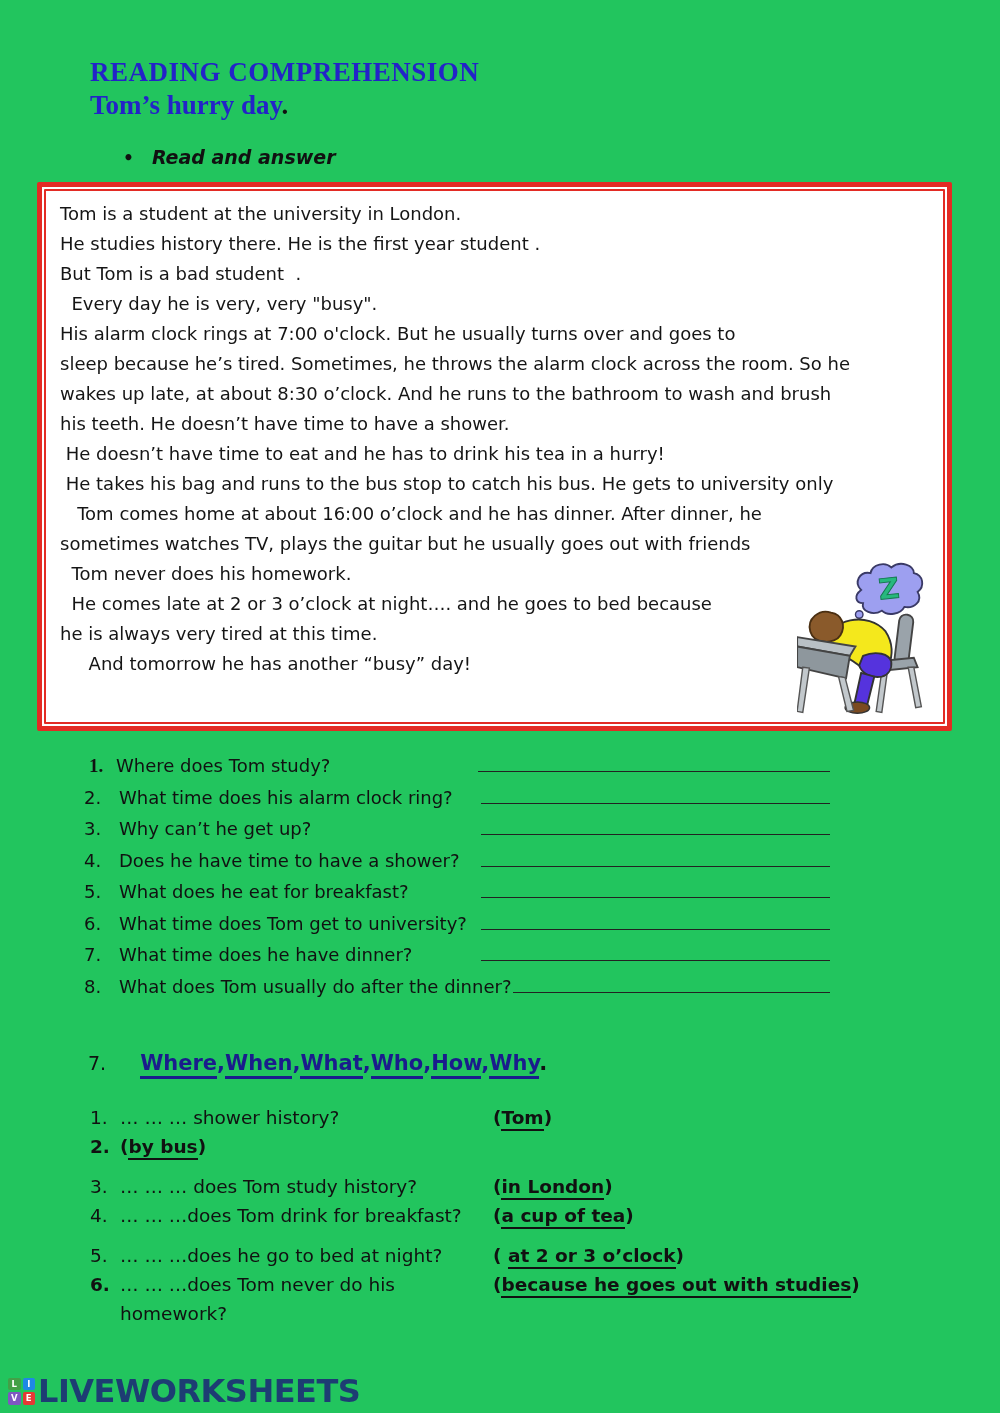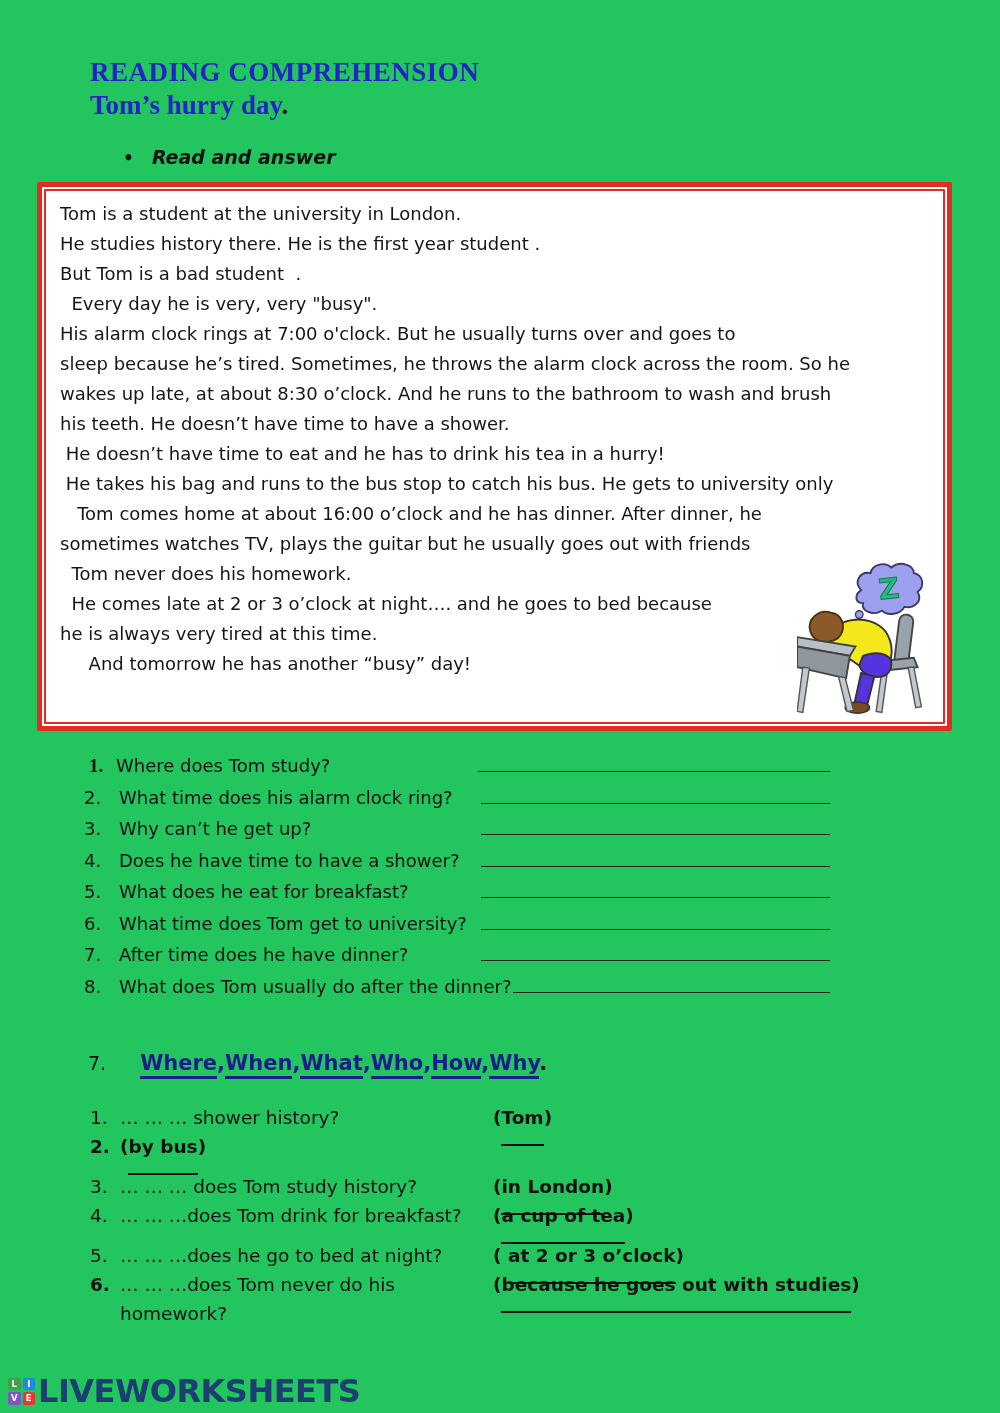--- a/index.html
+++ b/index.html
@@ -57,21 +57,21 @@
   .s7words .word{border-bottom:3px solid #1a1c8c;padding-bottom:1px;}
   .s7words .sep{color:#1a1c8c;}
   .s7words .sep.endsep{color:#111;}
   .s7items{margin:28px 0 0 90px;}
   .irow{display:flex;align-items:baseline;font-size:18.5px;line-height:29px;}
   .irow:nth-child(3),.irow:nth-child(5){margin-top:11px;}
   .inum{flex:0 0 30px;}
   .inum.bold{font-weight:bold;}
   .iq{flex:0 0 373px;}
   .ians{font-weight:bold;white-space:pre;}
-  .ansu{border-bottom:2.2px solid #111;padding-bottom:16px;}
+  .ansu{border-bottom:2.2px solid #111;padding-bottom:1px;}
   
   .footer{position:absolute;left:8px;top:1372px;display:flex;align-items:center;}
   .logo-grid{width:27px;height:27px;display:flex;flex-wrap:wrap;align-content:space-between;justify-content:space-between;margin-right:3px;}
   .sq{
     width:12.5px;height:12.5px;border-radius:2px;
     color:#fff;font-size:8.5px;font-weight:bold;line-height:12.5px;text-align:center;
     display:inline-block;
   }
   .brand{
     font-size:32px;font-weight:bold;color:#1d3d73;letter-spacing:-0.5px;
@@ -167,21 +167,21 @@
       <span class="qtext">What does he eat for breakfast?</span>
       <span class="qline"></span>
     </div>
       <div class="qrow">
       <span class="qnum">6.</span>
       <span class="qtext">What time does Tom get to university?</span>
       <span class="qline"></span>
     </div>
       <div class="qrow">
       <span class="qnum">7.</span>
-      <span class="qtext">After time does he have dinner?</span>
+      <span class="qtext">What time does he have dinner?</span>
       <span class="qline"></span>
     </div>
       <div class="qrow">
       <span class="qnum">8.</span>
       <span class="qtext">What does Tom usually do after the dinner?</span>
       <span class="qline"></span>
     </div>
     </div>
 
   <div class="s7head">

